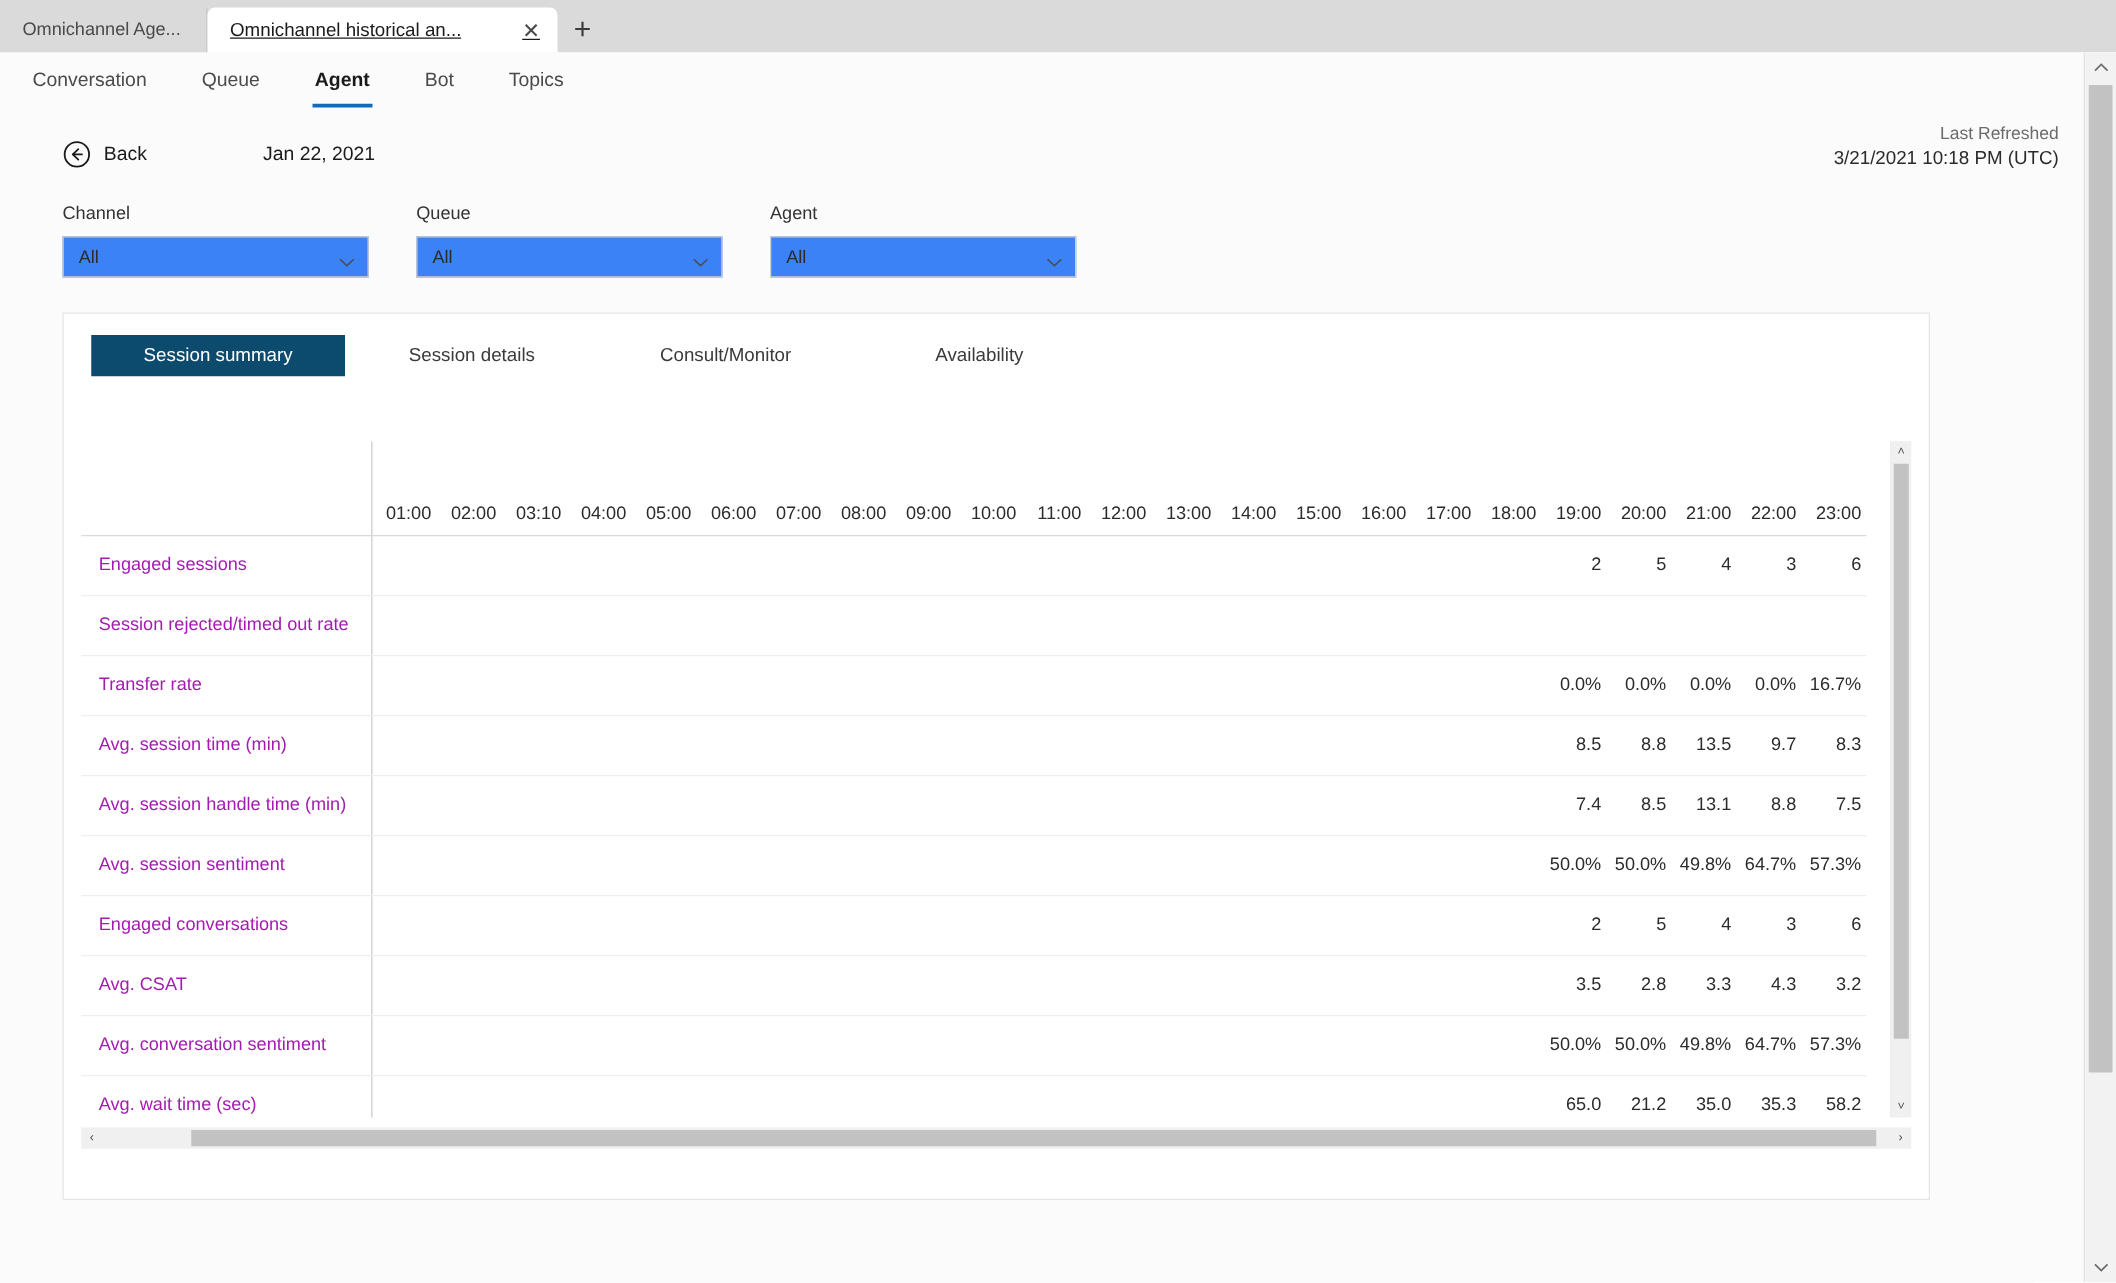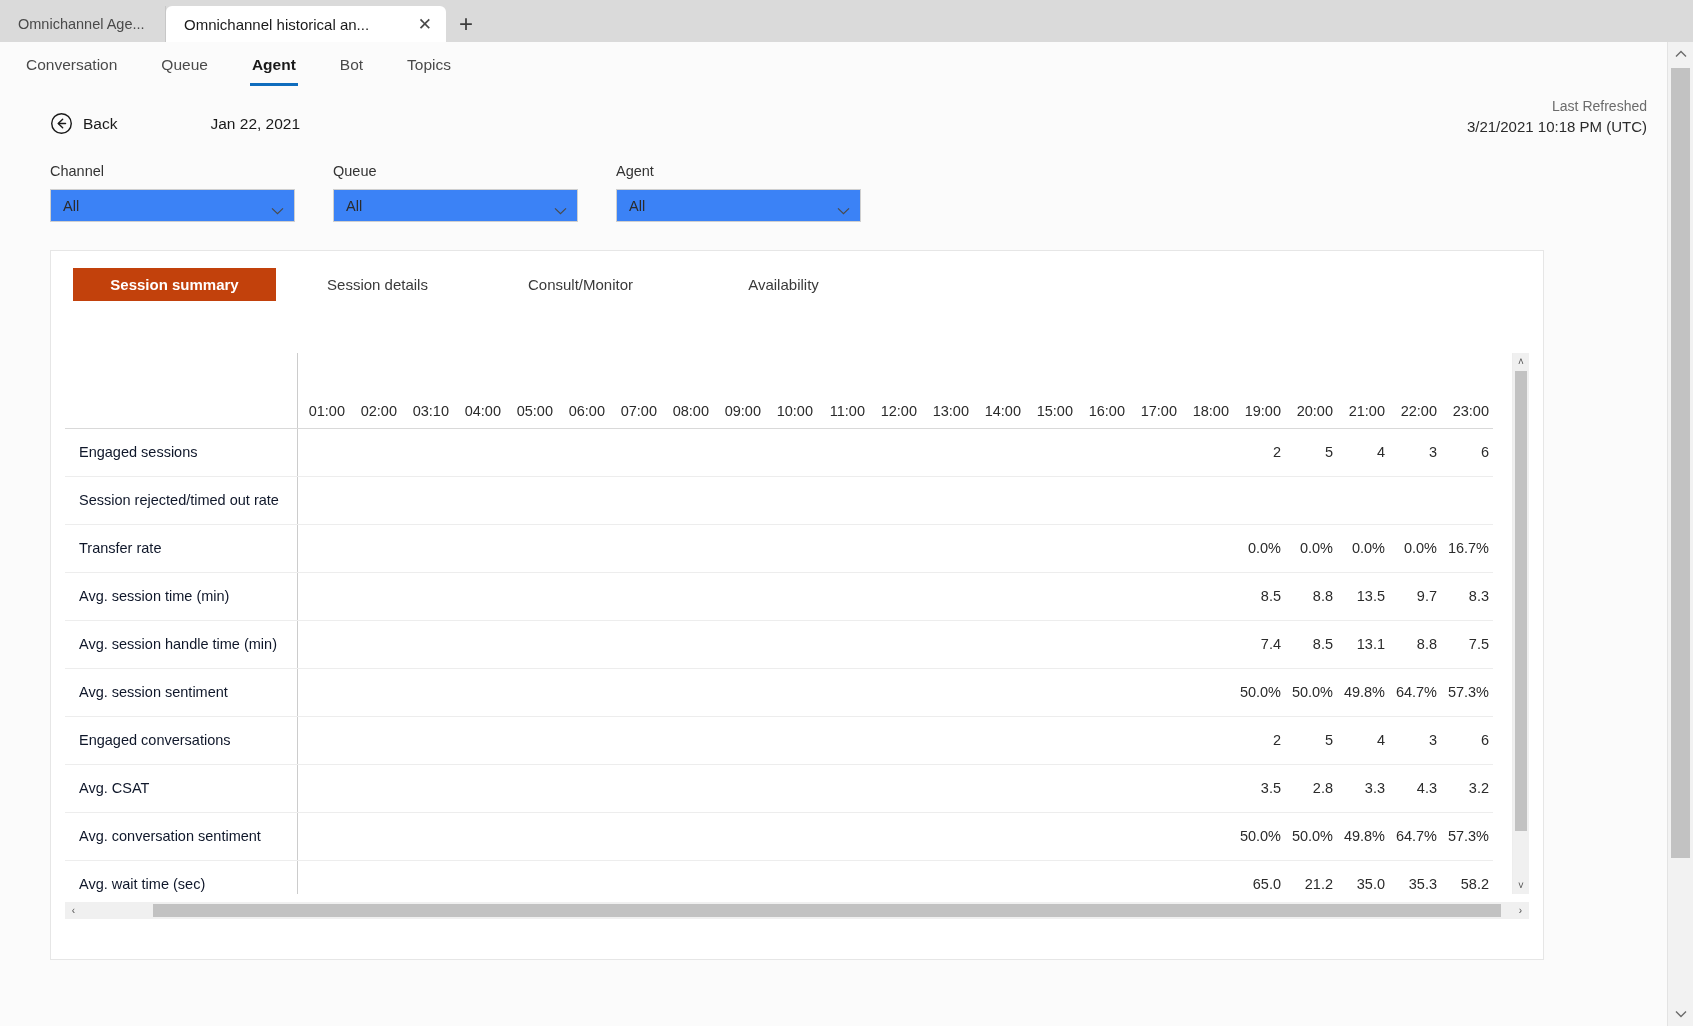--- a/index.html
+++ b/index.html
@@ -40,20 +40,21 @@
     border-right: 1px solid #c7c7c7;
   }
   .tab.active {
     background: #ffffff;
     color: #1a1a1a;
     width: 280px;
     border-top-left-radius: 6px;
     border-top-right-radius: 6px;
     justify-content: space-between;
     font-size: 15px;
+    text-decoration: underline;
   }
   .tab .tab-label {
     overflow: hidden;
     text-overflow: ellipsis;
     white-space: nowrap;
   }
   .tab-close {
     font-size: 17px;
     color: #4a4a4a;
     margin-left: 12px;
@@ -189,23 +190,23 @@
     min-width: 203px;
     display: flex;
     align-items: center;
     justify-content: center;
     font-size: 15px;
     color: #3a3a3a;
     cursor: pointer;
     padding: 0 22px;
   }
   .pivot.active {
-    background: #c2410c;
+    background: #0c4a6e;
     color: #ffffff;
-    font-weight: bold;
+    font-weight: normal;
   }
 
   
   .matrix-wrap {
     position: absolute;
     left: 14px;
     top: 102px;
     right: 14px;
     bottom: 65px;
     display: flex;
@@ -243,21 +244,21 @@
     line-height: 1.35;
   }
   table.mx td.rowlabel {
     width: 232px;
     min-width: 232px;
     text-align: left;
     padding: 0 10px 0 14px;
     height: 48px;
     border-bottom: 1px solid #ededed;
     border-right: 1px solid #cccccc;
-    color: #0f172a;
+    color: #a21caf;
     white-space: nowrap;
   }
   table.mx td.val {
     text-align: right;
     padding: 0 4px;
     height: 48px;
     border-bottom: 1px solid #ededed;
     color: #2b2b2b;
     white-space: nowrap;
   }

